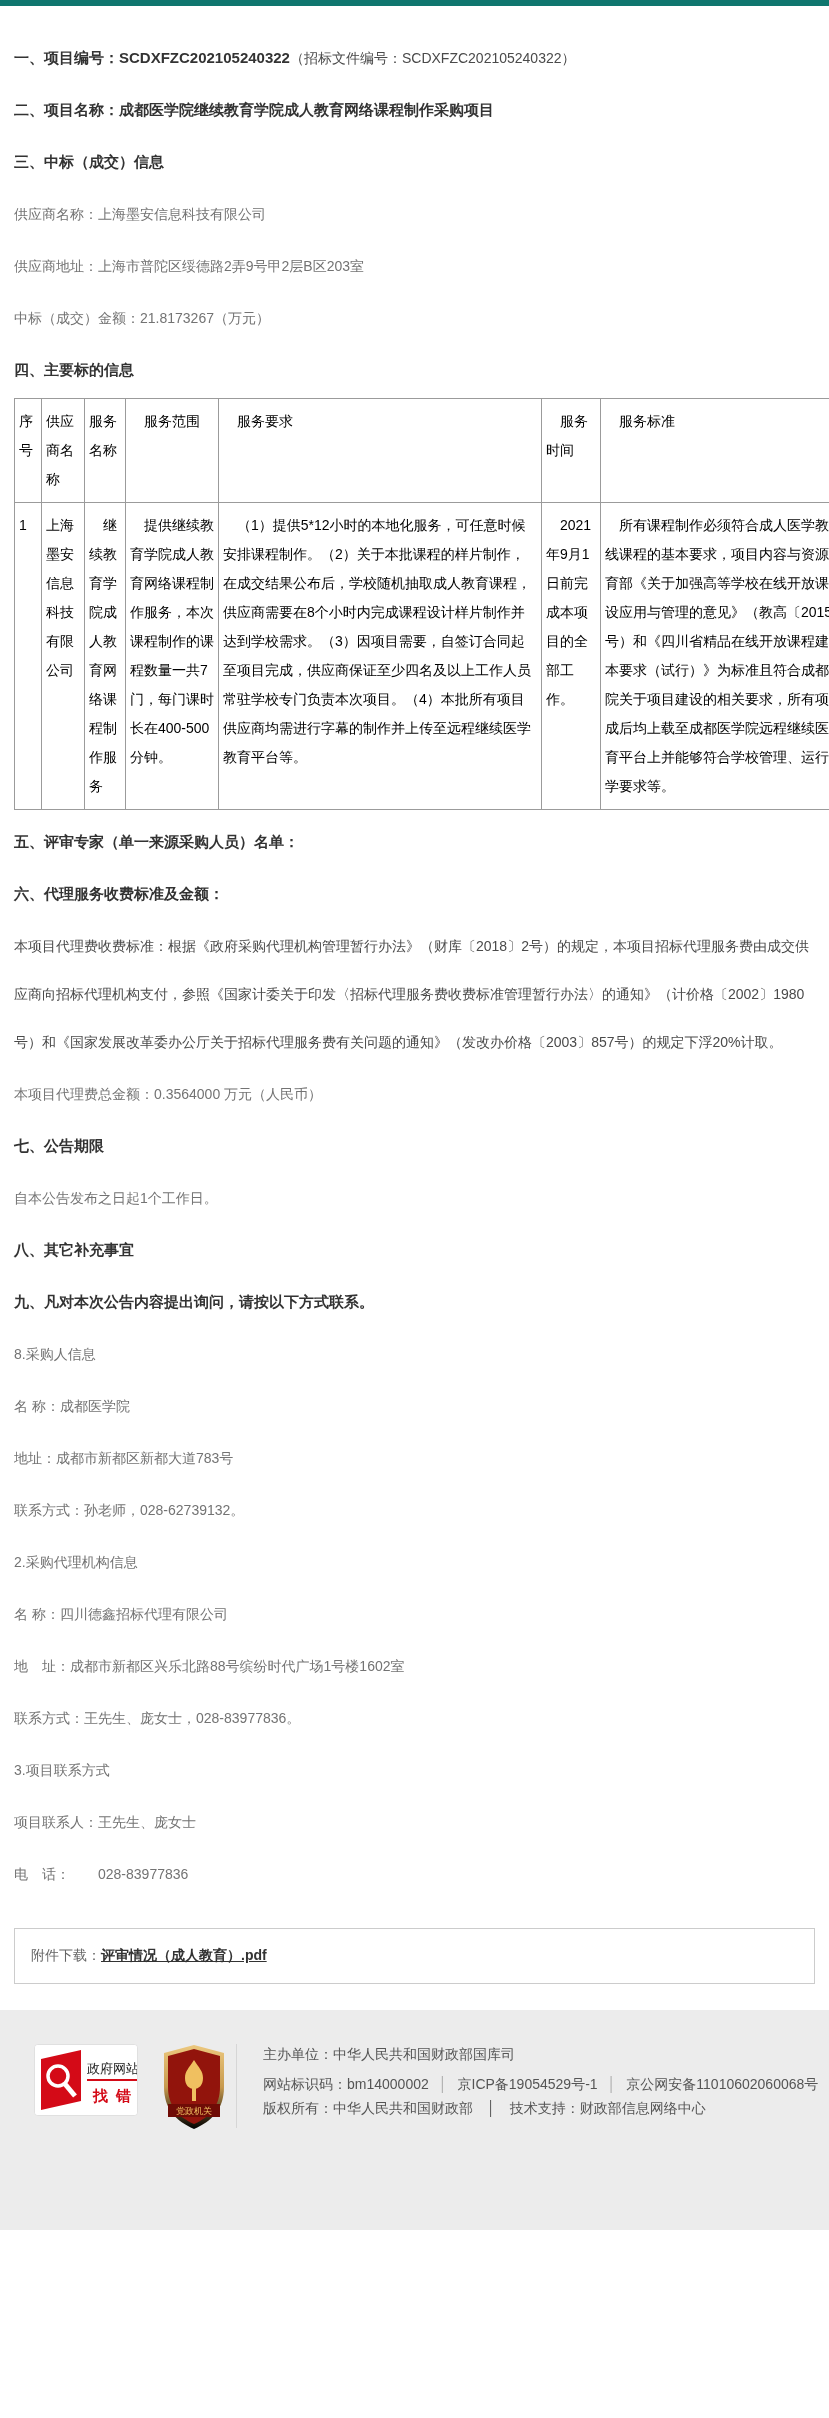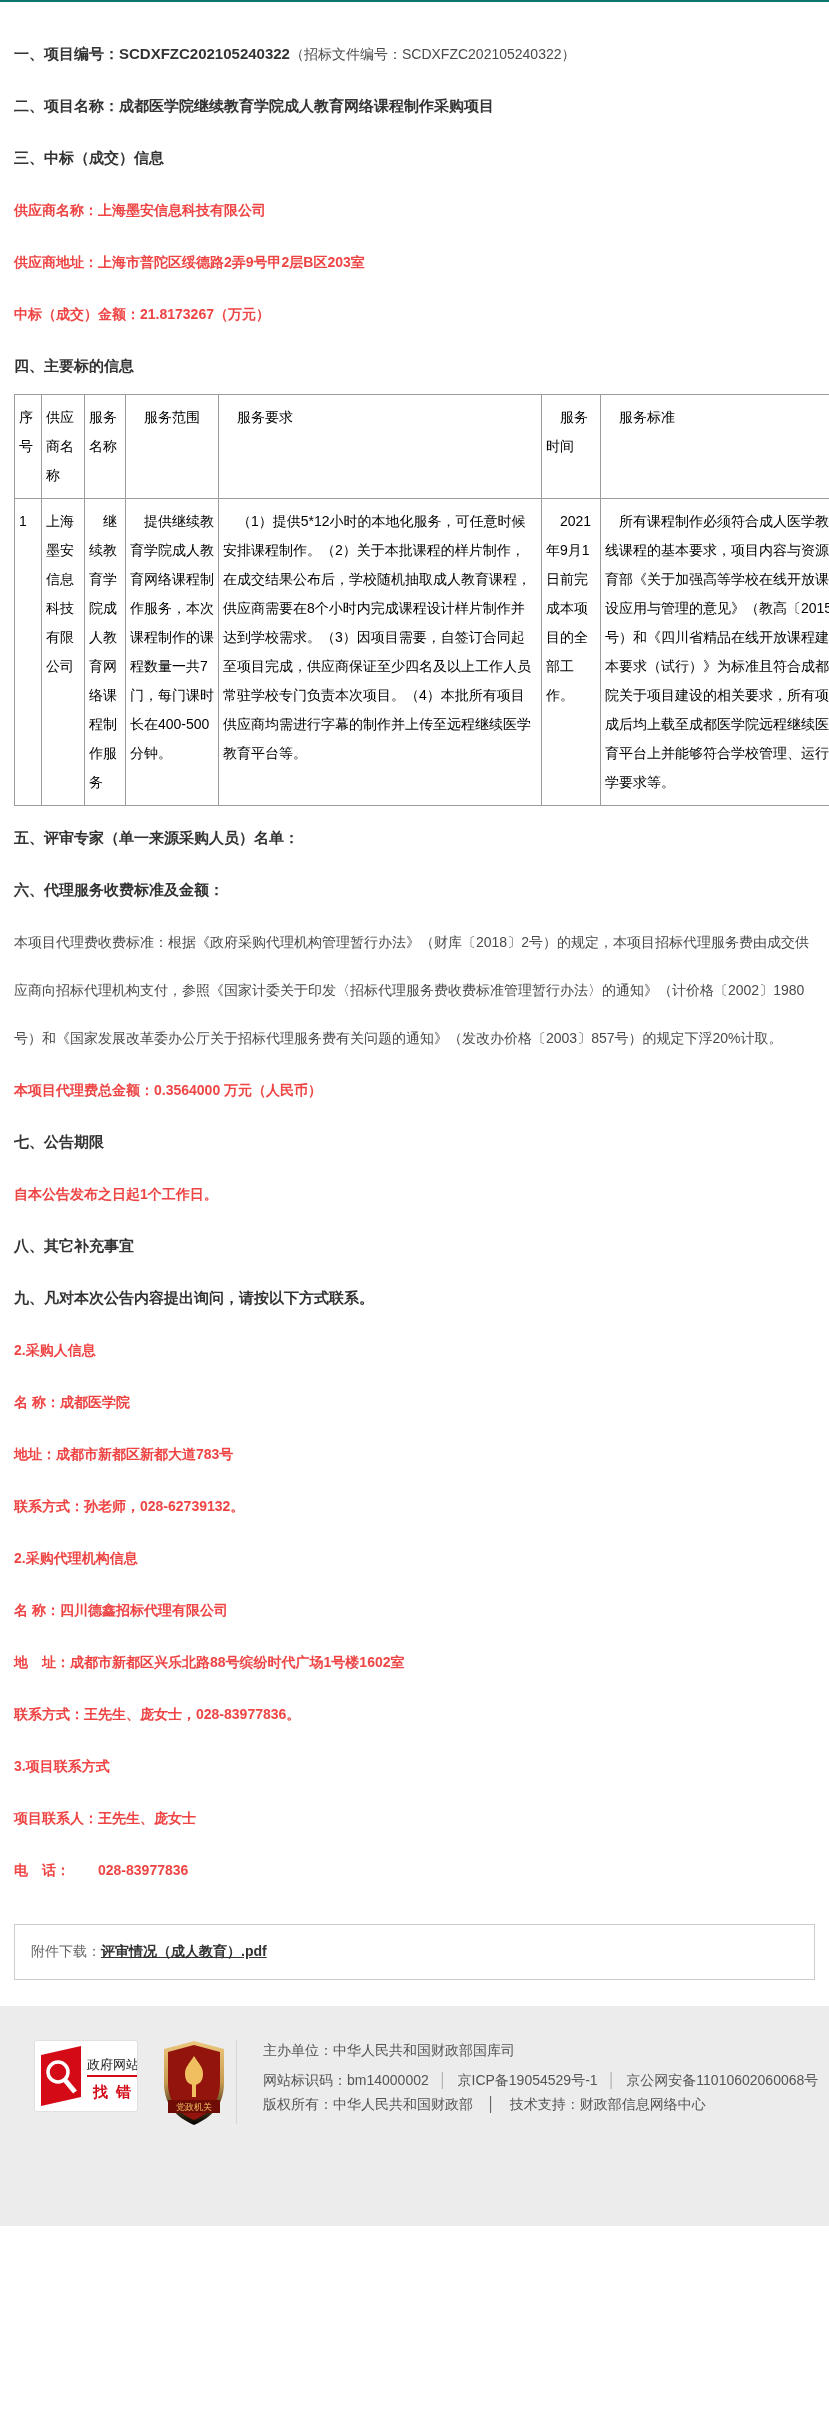--- a/index.html
+++ b/index.html
@@ -1,19 +1,19 @@
 <!DOCTYPE html>
 <html><head>
 <meta charset="utf-8">
 <style>
   html,body{margin:0;padding:0;background:#ffffff;}
   body{font-family:"Liberation Sans","DejaVu Sans",sans-serif;color:#404040;}
-  .page{width:829px;height:2418px;overflow:hidden;margin:0 auto;background:#fff;border-top:2px solid #0f766e;box-sizing:border-box;}
+  .page{width:829px;height:2418px;overflow:hidden;margin:0 auto;background:#fff;border-top:6px solid #0f766e;box-sizing:border-box;}
   .content{padding:24px 14px 0 14px;}
-  .blk{font-size:14px;line-height:48px;margin:4px 0;color:#ef4444;word-break:break-all;font-weight:bold;}
+  .blk{font-size:14px;line-height:48px;margin:4px 0;color:#737373;word-break:break-all;}
   .hd{font-size:15px;font-weight:bold;color:#333;}
   .hd .norm{font-weight:normal;color:#4a4a4a;font-size:14px;}
   .wrapblk{line-height:48px;margin:4px 0;font-size:14px;color:#4a4a4a;word-break:break-all;}
   table.goods{border-collapse:collapse;table-layout:fixed;width:801px;margin:4px 0 8px 0;}
   table.goods td{border:1px solid #9b9b9b;vertical-align:top;font-size:14px;color:#000000;line-height:29px;padding:8px 4px;word-break:break-all;overflow:hidden;}
   td.c-no{width:18px;padding:8px 2px;}
   td.c-sup{width:34px;padding:8px 6px;}
   td.c-svc{width:32px;padding:8px 3px;}
   td.c-scope{width:84px;}
   td.c-req{width:314px;}
@@ -82,21 +82,21 @@
     <div class="wrapblk">本项目代理费收费标准：根据《政府采购代理机构管理暂行办法》（财库〔2018〕2号）的规定，本项目招标代理服务费由成交供应商向招标代理机构支付，参照《国家计委关于印发〈招标代理服务费收费标准管理暂行办法〉的通知》（计价格〔2002〕1980号）和《国家发展改革委办公厅关于招标代理服务费有关问题的通知》（发改办价格〔2003〕857号）的规定下浮20%计取。</div>
     <div class="blk">本项目代理费总金额：0.3564000 万元（人民币）</div>
 
     <div class="blk hd">七、公告期限</div>
     <div class="blk">自本公告发布之日起1个工作日。</div>
 
     <div class="blk hd">八、其它补充事宜</div>
 
     <div class="blk hd">九、凡对本次公告内容提出询问，请按以下方式联系。</div>
 
-    <div class="blk">2.采购人信息</div>
+    <div class="blk">8.采购人信息</div>
     <div class="blk">名 称：成都医学院</div>
     <div class="blk">地址：成都市新都区新都大道783号</div>
     <div class="blk">联系方式：孙老师，028-62739132。</div>
 
     <div class="blk">2.采购代理机构信息</div>
     <div class="blk">名 称：四川德鑫招标代理有限公司</div>
     <div class="blk">地　址：成都市新都区兴乐北路88号缤纷时代广场1号楼1602室</div>
     <div class="blk">联系方式：王先生、庞女士，028-83977836。</div>
 
     <div class="blk">3.项目联系方式</div>

